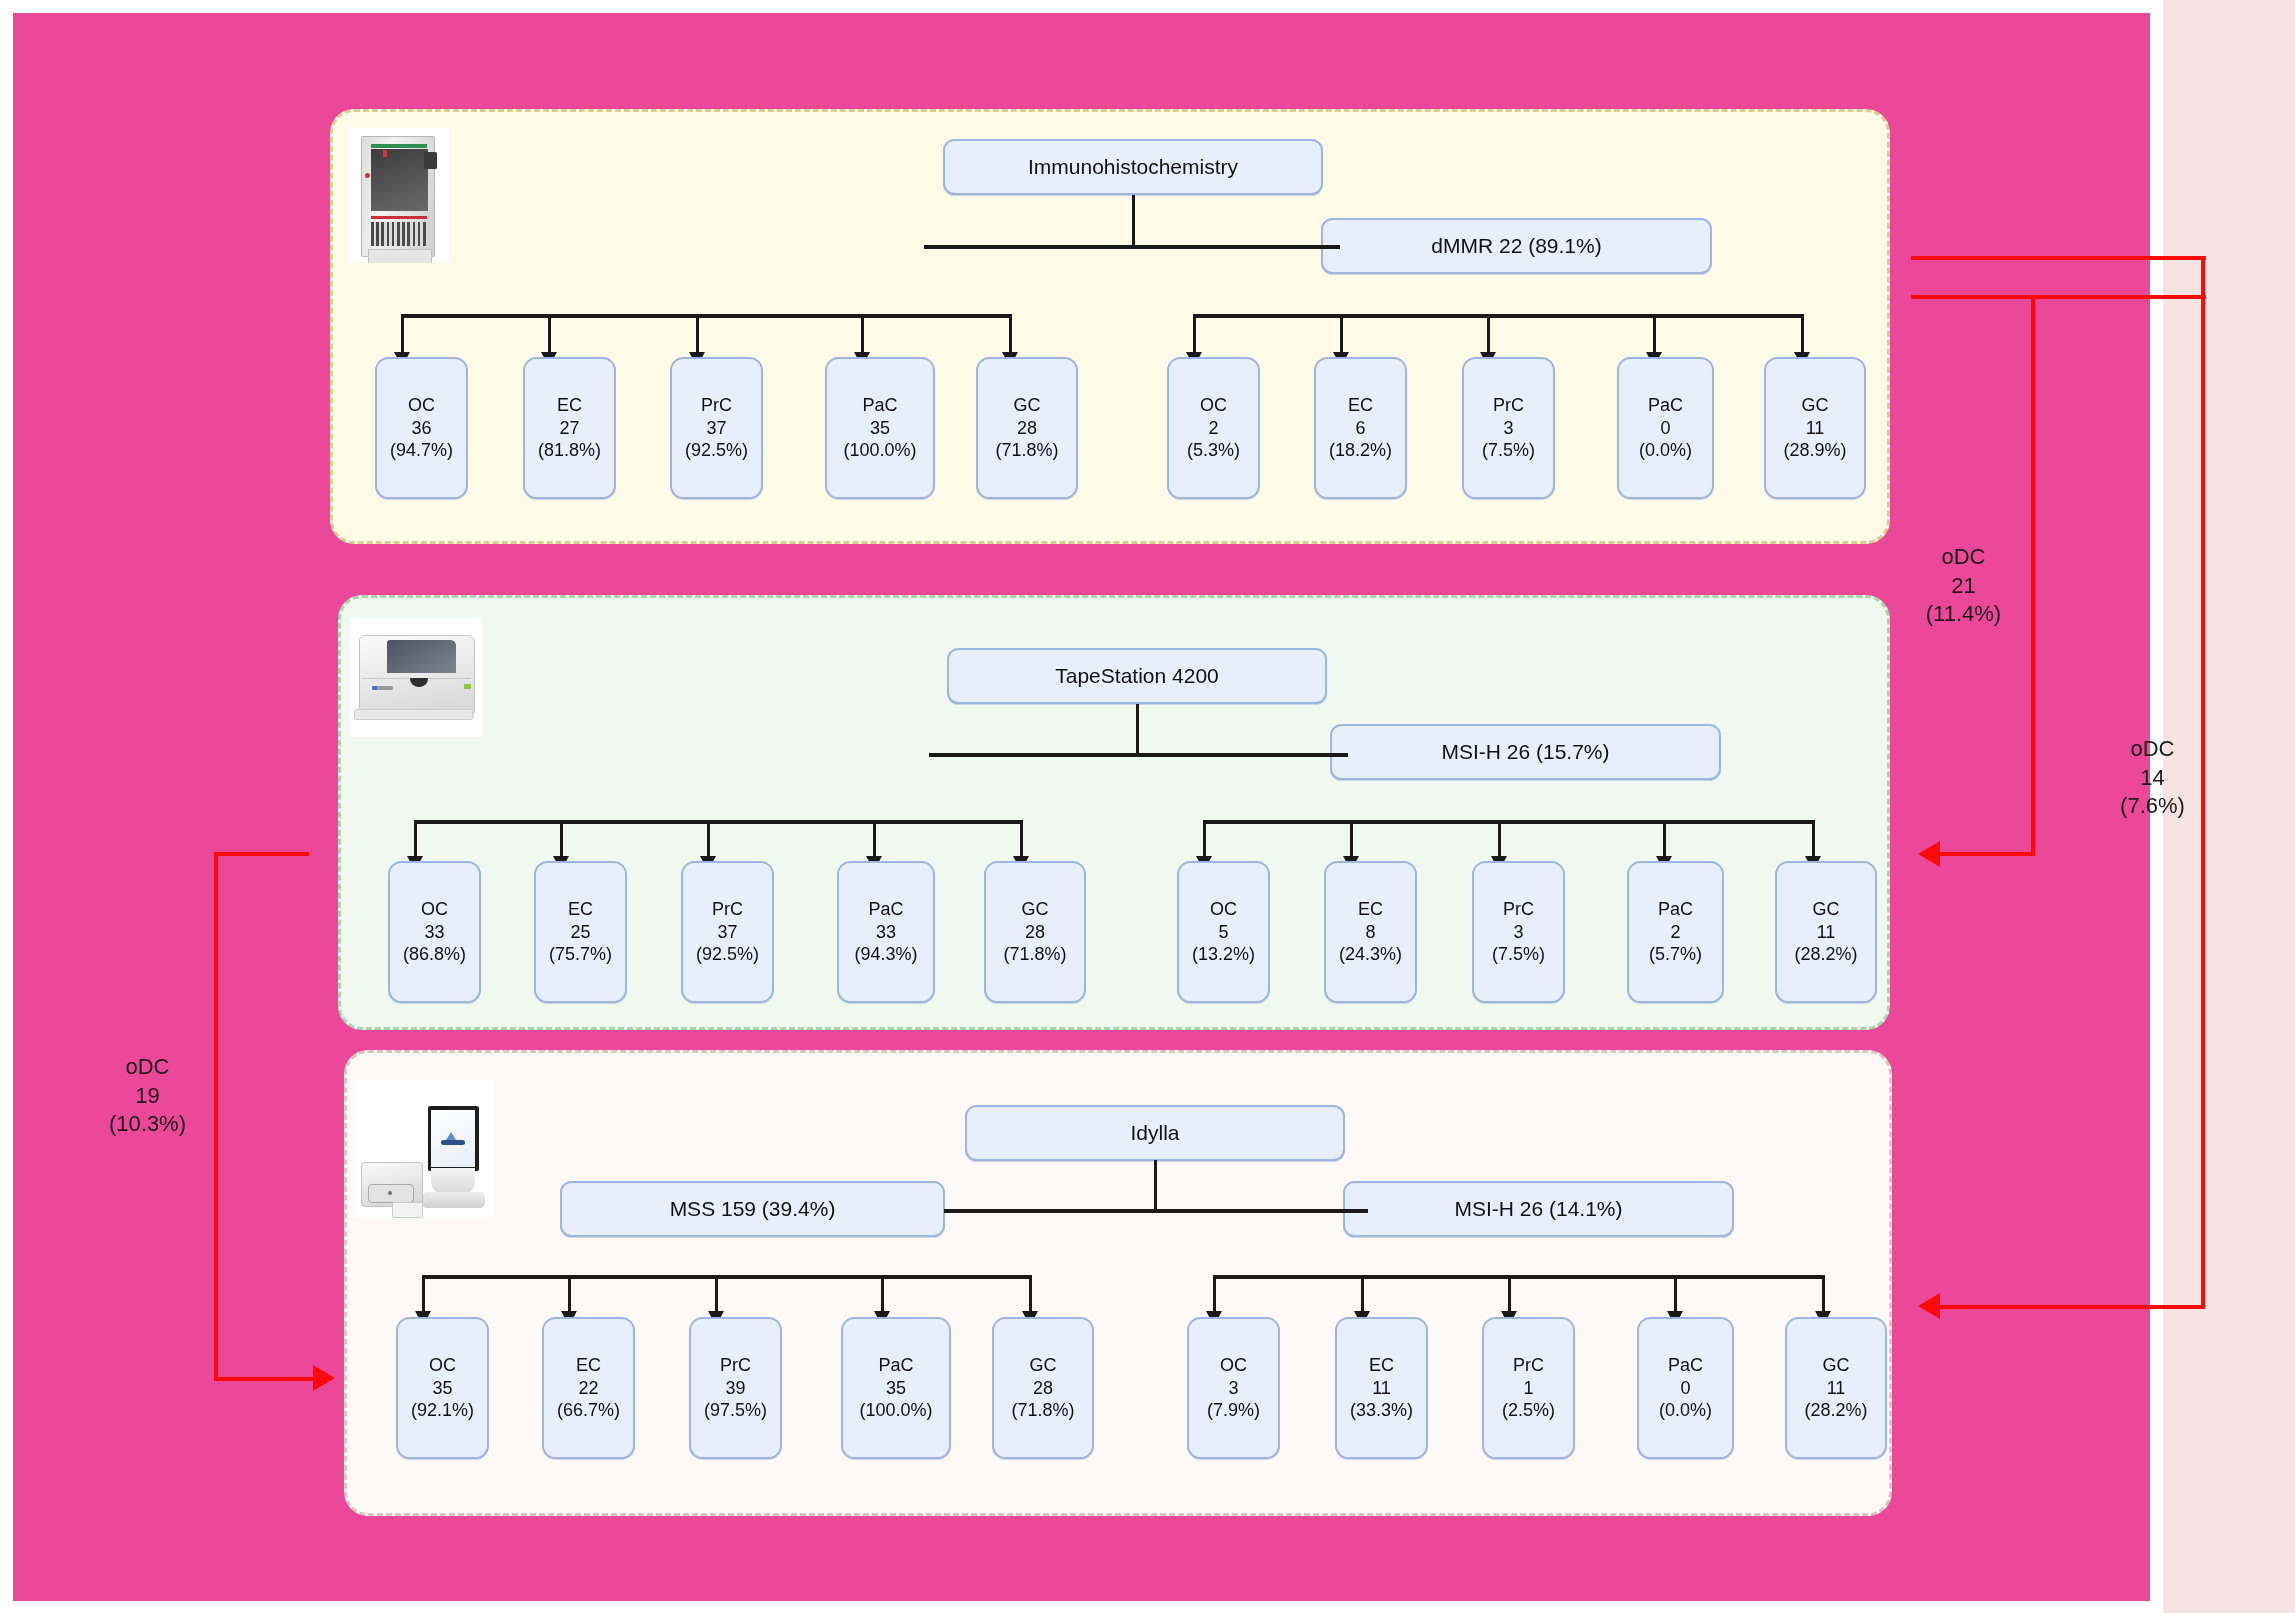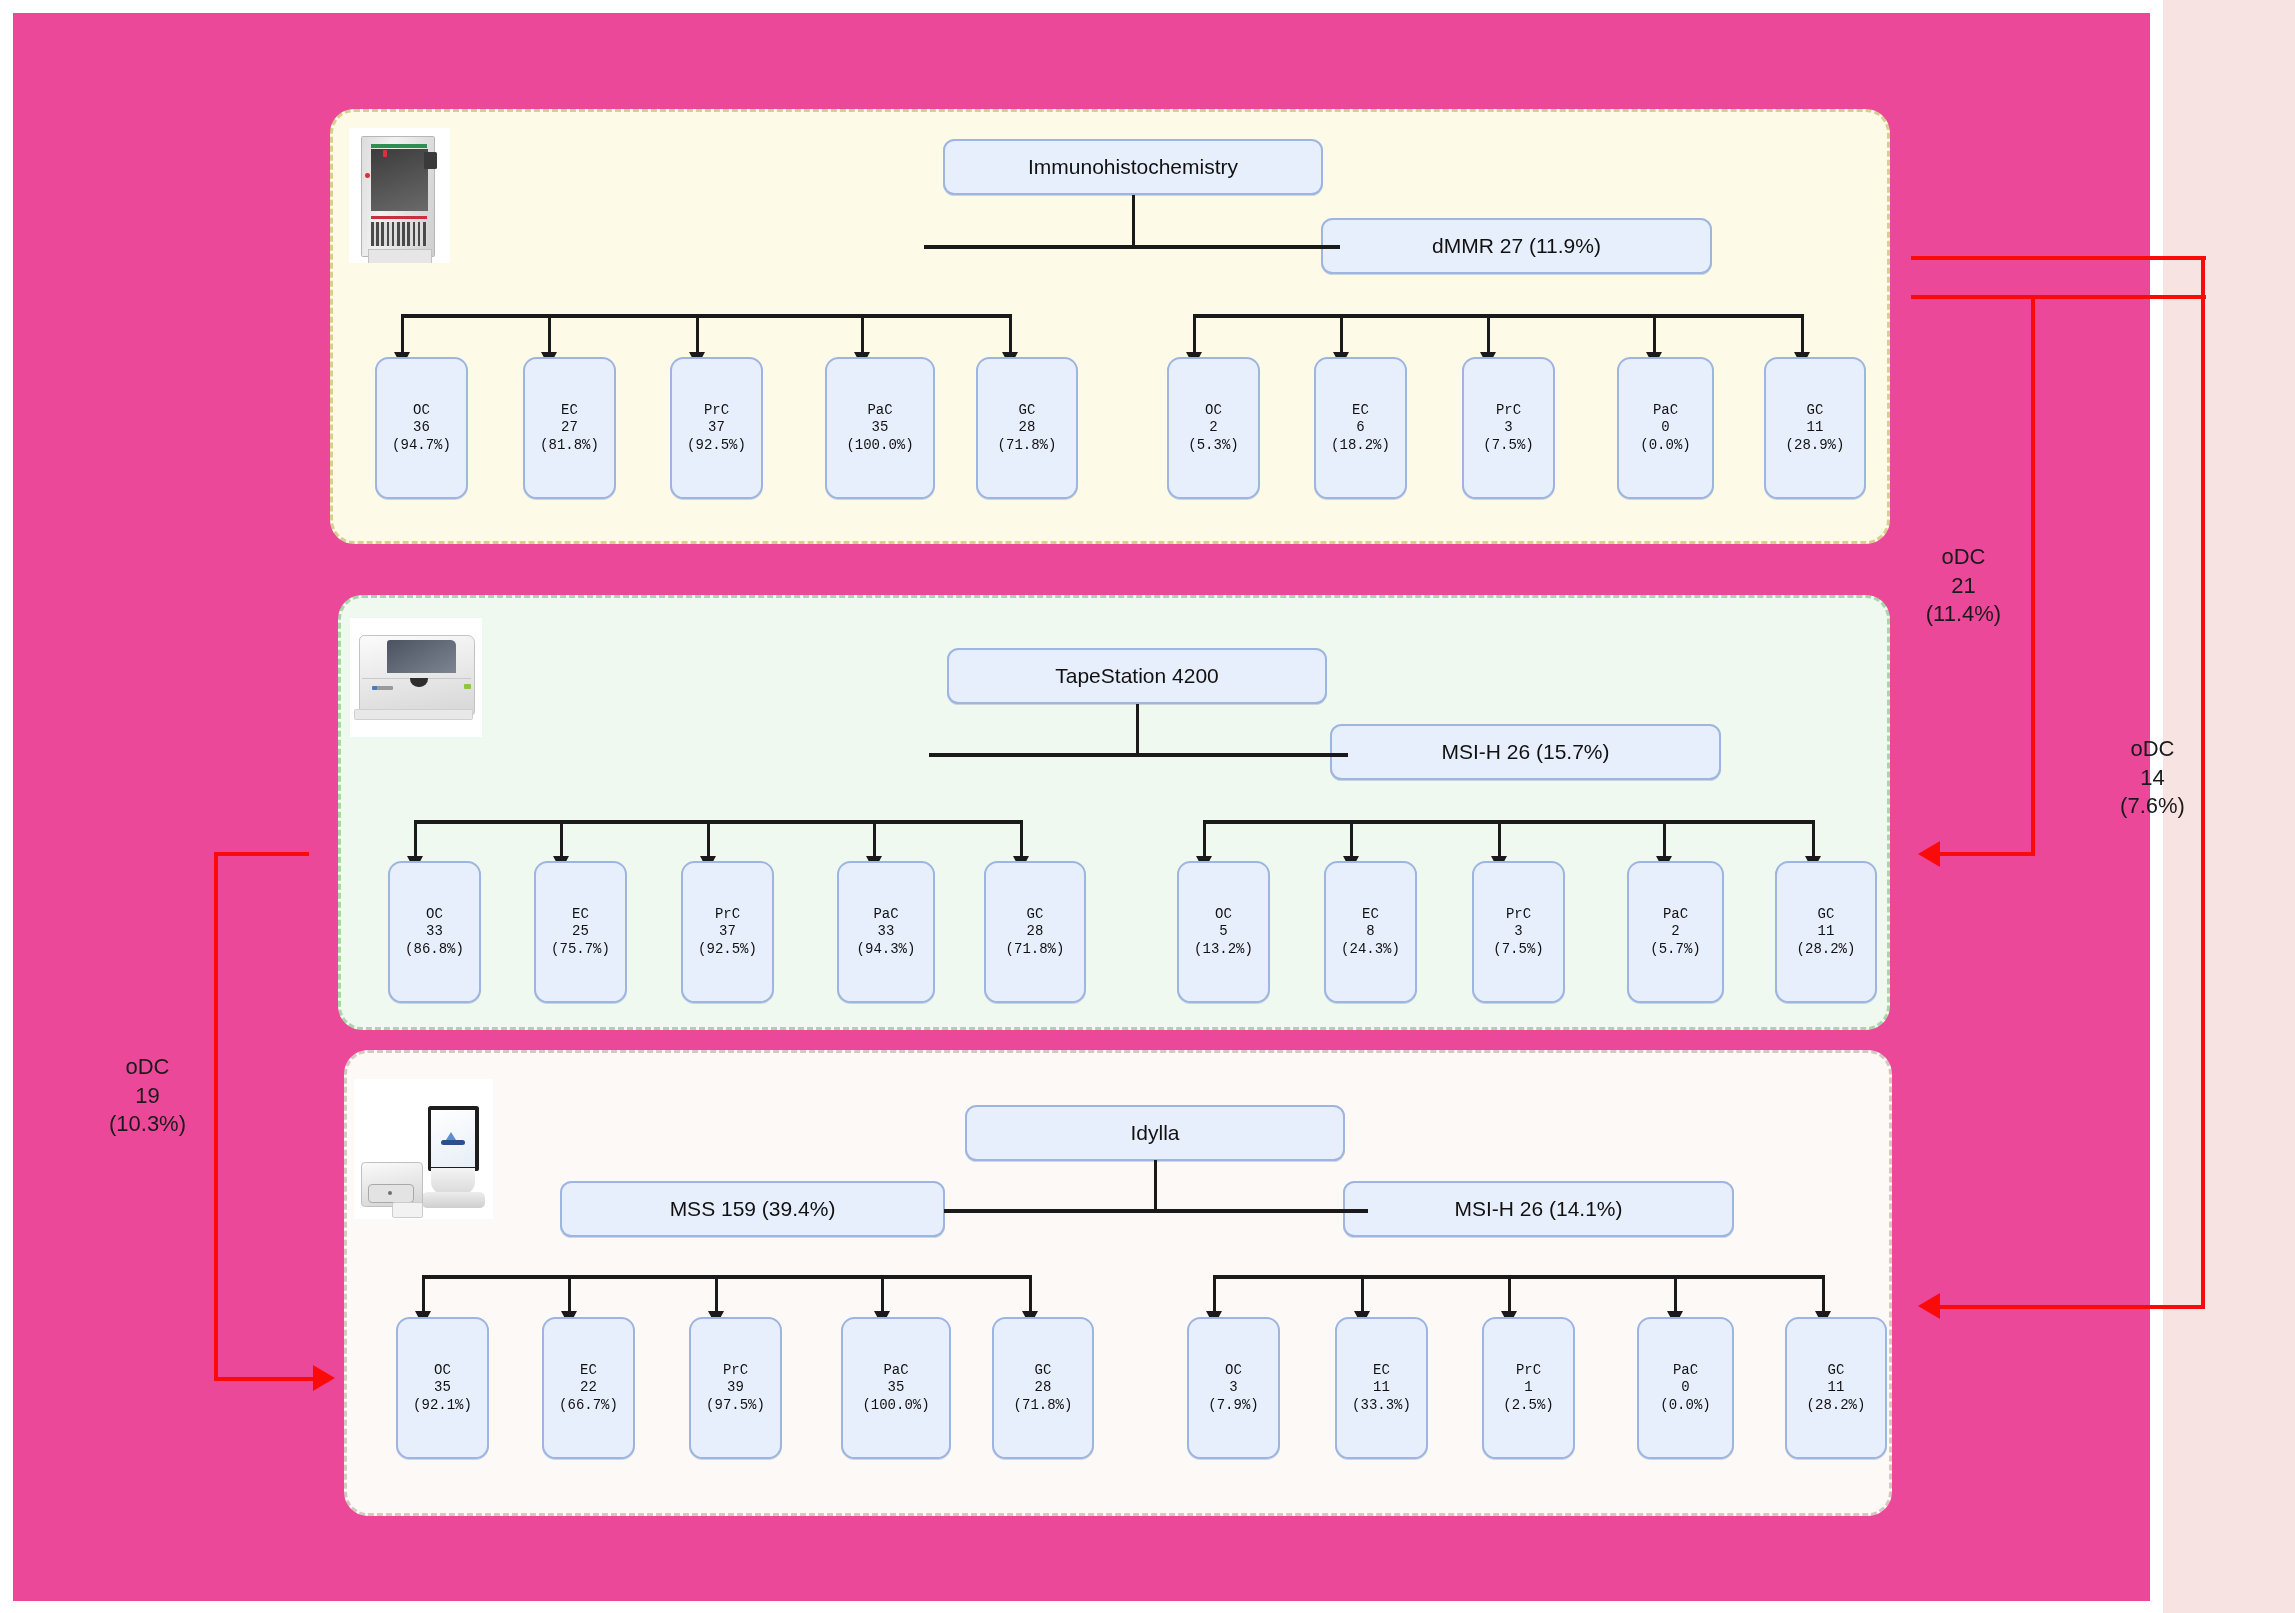--- a/index.html
+++ b/index.html
@@ -84,21 +84,21 @@
     background:#e8effc;
     border:2.6px solid #9db5e0;
     border-radius:11.4px;
     display:flex;align-items:center;justify-content:center;
     text-align:center;
     color:#111;
     font-size:21px;
     line-height:1.26;
     box-shadow:0 1px 0 rgba(120,145,195,.35);
   }
-  .fbox.leaf{font-size:14px;border-radius:13.5px;font-family:Liberation Mono, monospace;}
+  .fbox.leaf{font-size:18px;border-radius:13.5px;}
   .fbox .lines{white-space:pre-line;}
 
   
   .vline{position:absolute;background:#1a1a1a;width:2.6px;}
   .hbus{position:absolute;background:#1a1a1a;height:3.6px;}
   .arrow-down{position:absolute;width:2.6px;background:#1a1a1a;}
   .arrow-down:after{content:"";position:absolute;left:50%;bottom:-14.5px;transform:translateX(-50%);
     width:0;height:0;border-left:8.8px solid transparent;border-right:8.8px solid transparent;border-top:15.5px solid #1a1a1a;}
 
   
@@ -127,21 +127,21 @@
       <div class="ihc-racks"></div>
       <div class="ihc-base"></div>
     </div>
   </div>
 
   <div class="fbox" style="left:930px;top:126px;width:380px;height:56px;">
     <span class="lines">Immunohistochemistry</span>
   </div>
 
   <div class="fbox" style="left:1308px;top:205px;width:391px;height:56px;">
-    <span class="lines">dMMR 27 (11.9%)</span>
+    <span class="lines">dMMR 22 (89.1%)</span>
   </div>
 
   <div class="vline" style="left:1119px;top:182px;height:52px;"></div>
   <div class="hbus" style="left:911px;top:232px;width:416px;"></div>
 
   <div class="hbus" style="left:388px;top:301px;width:609px;"></div>
   <div class="arrow-down" style="left:388px;top:301px;height:38px;"></div>
   <div class="arrow-down" style="left:535px;top:301px;height:38px;"></div>
   <div class="arrow-down" style="left:683px;top:301px;height:38px;"></div>
   <div class="arrow-down" style="left:848px;top:301px;height:38px;"></div>

